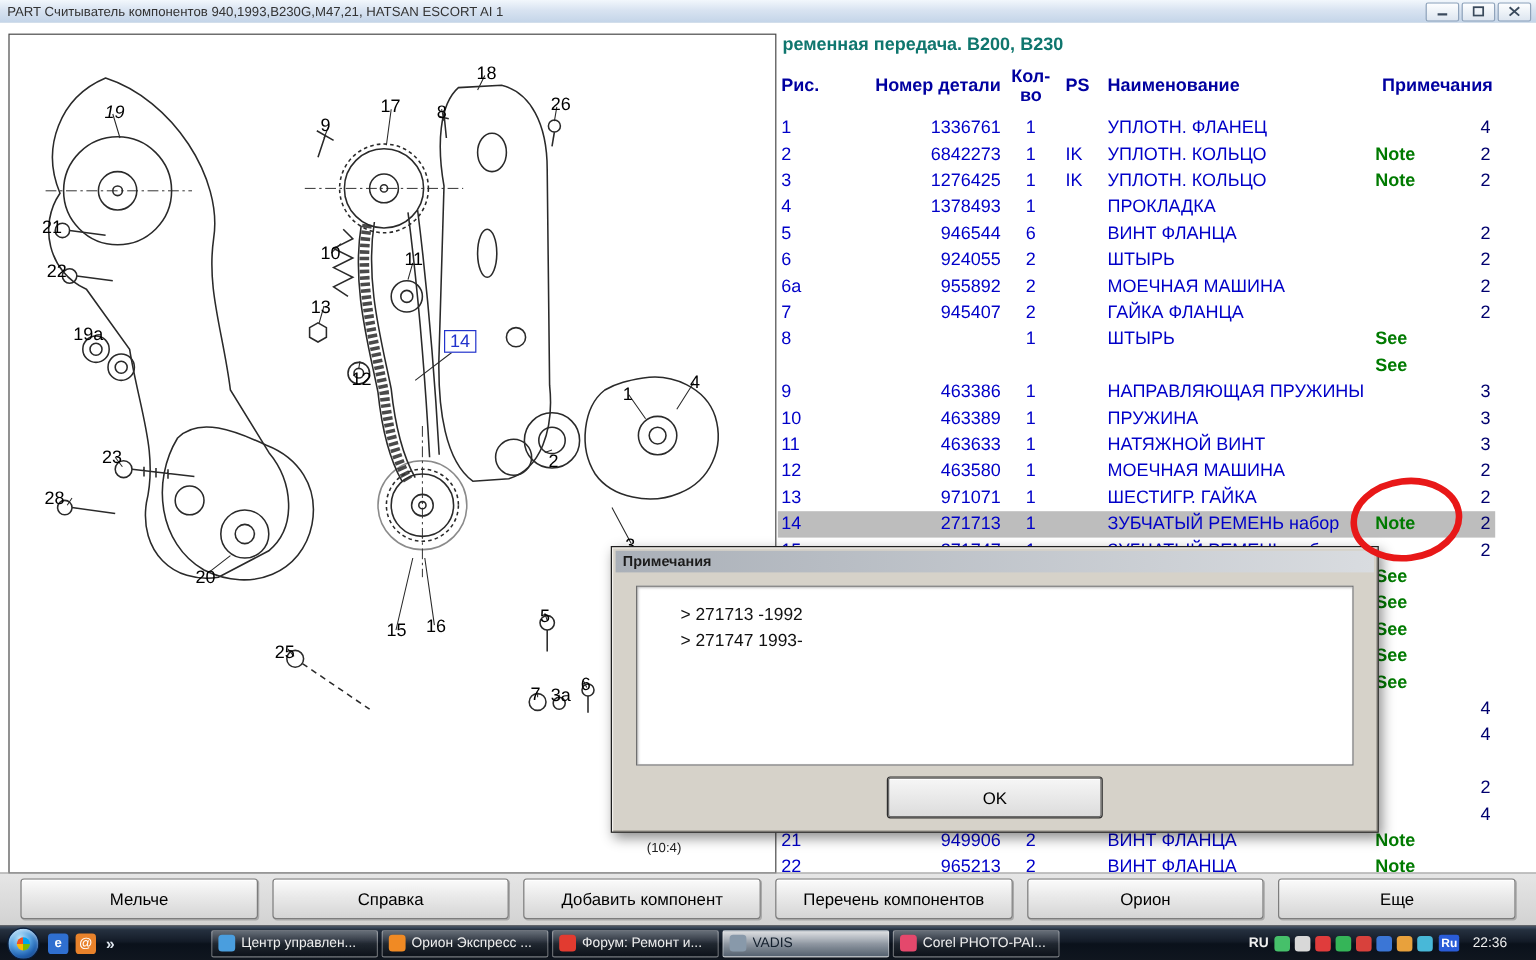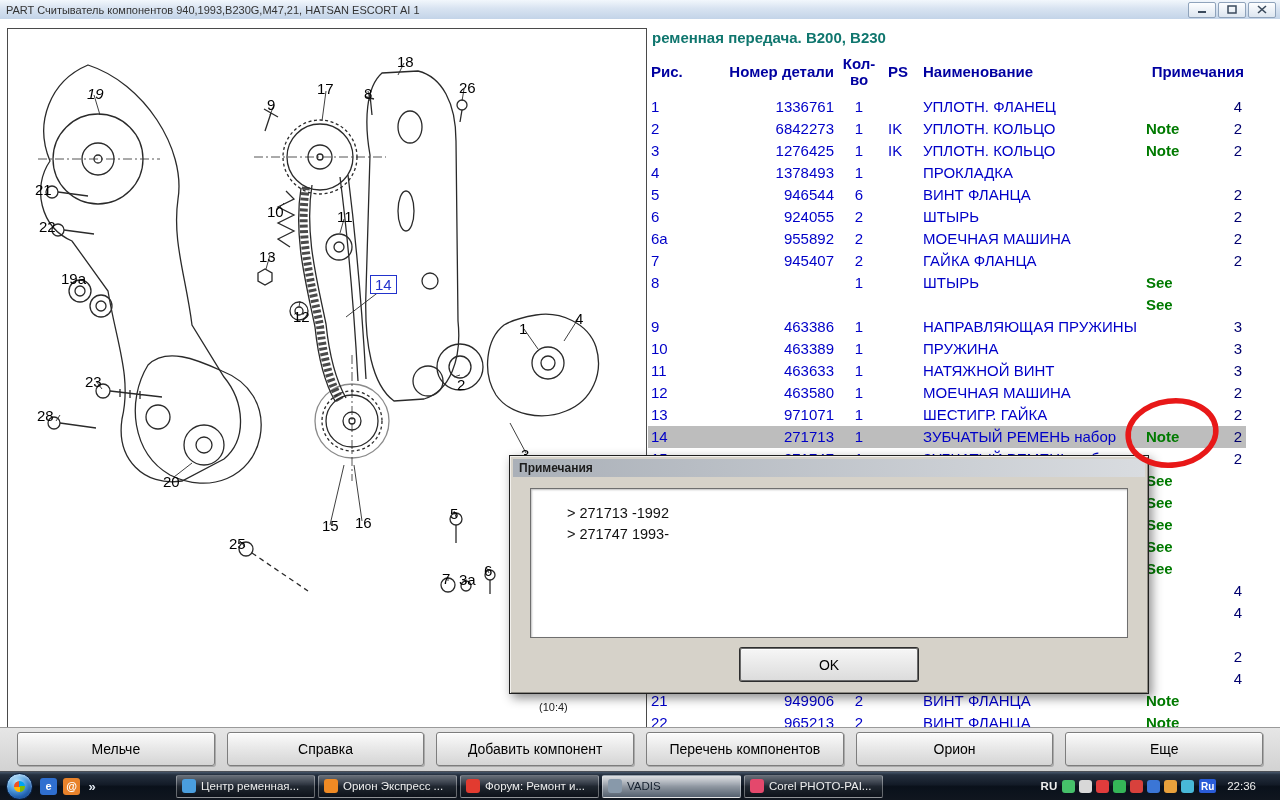--- a/index.html
+++ b/index.html
@@ -553,21 +553,21 @@
       <span class="flag"></span>
     </div>
     <div class="ql">
         <span class="qlicon" style="background: rgb(47, 111, 208);">e</span>
         <span class="qlicon" style="background: rgb(232, 130, 43);">@</span>
         <span class="qlicon more">»</span>
       </div>
     <div class="tasks">
         <div class="task">
           <span class="ticon" style="background: rgb(74, 158, 222);"></span>
-          <span class="tlabel">Центр ременная...</span>
+          <span class="tlabel">Центр управлен...</span>
         </div>
         <div class="task">
           <span class="ticon" style="background: rgb(240, 138, 36);"></span>
           <span class="tlabel">Орион Экспресс ...</span>
         </div>
         <div class="task">
           <span class="ticon" style="background: rgb(226, 59, 48);"></span>
           <span class="tlabel">Форум: Ремонт и...</span>
         </div>
         <div class="task active">

